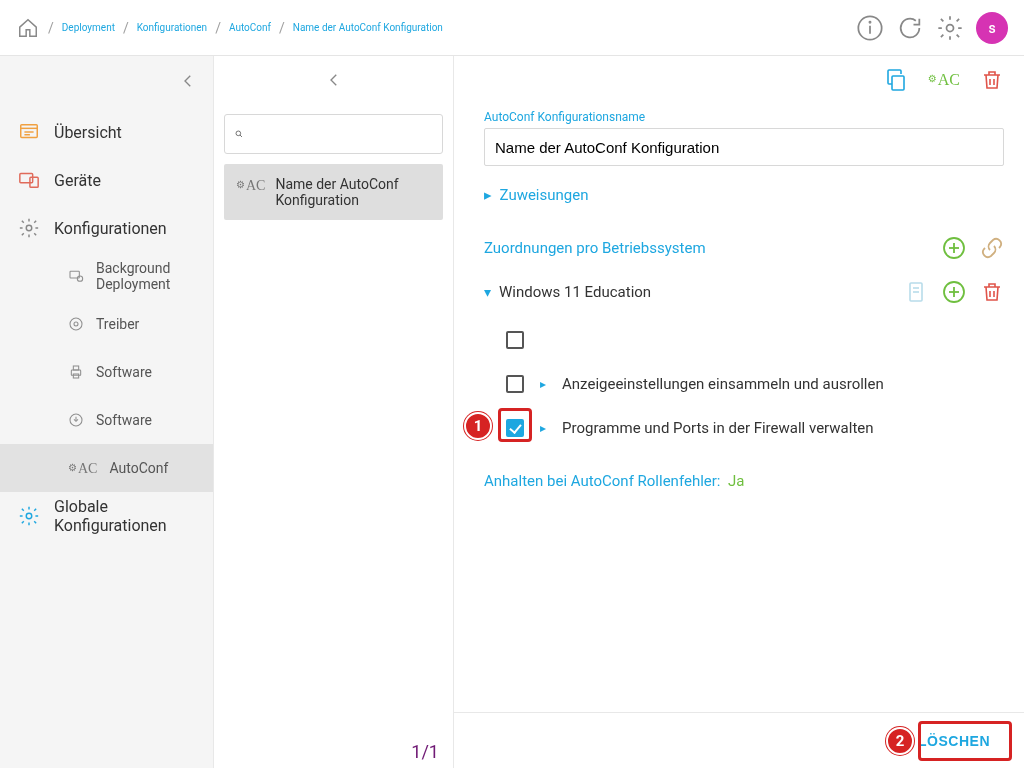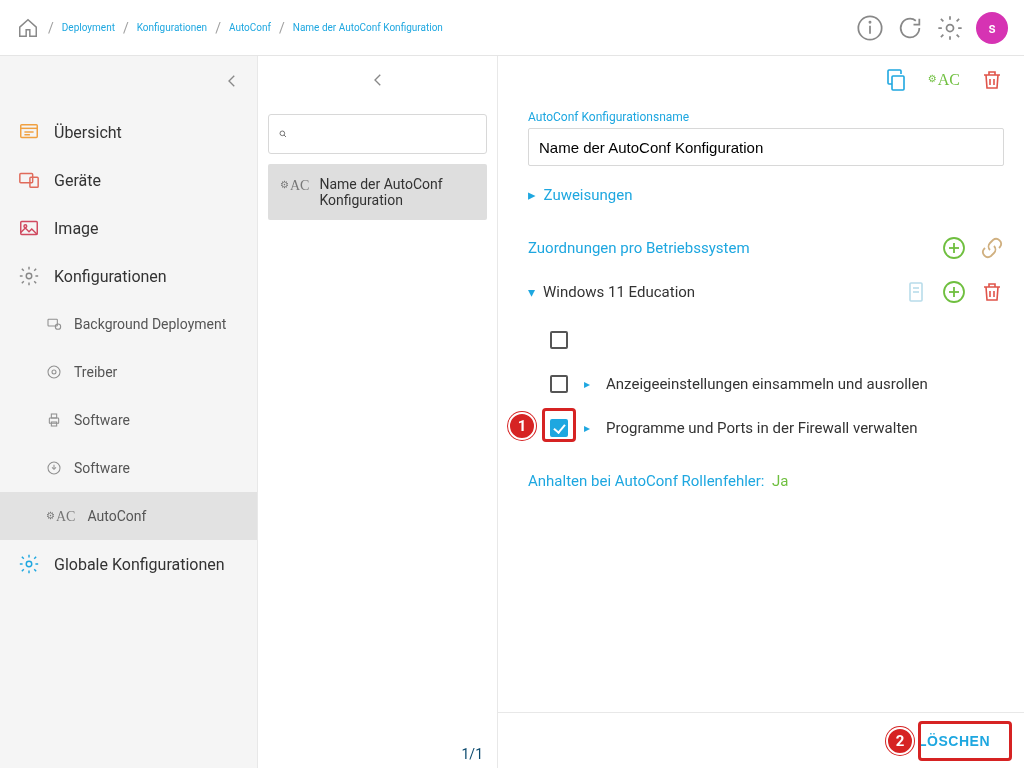--- a/index.html
+++ b/index.html
@@ -12,40 +12,40 @@
   .breadcrumb .sep { color: #a0a0a0; }
   .home-icon { width: 24px; height: 24px; display: inline-flex; align-items: center; justify-content: center; }
   .topbar-actions { display: flex; align-items: center; gap: 12px; }
   .top-icon { width: 28px; height: 28px; stroke: #888; stroke-width: 1.5; fill: none; cursor: pointer; }
   .avatar { width: 32px; height: 32px; border-radius: 50%; background: #d633b3; color: #fff; display: flex; align-items: center; justify-content: center; font-weight: 500; cursor: pointer; }
 
   
   .body { display: flex; height: calc(768px - 56px); }
 
   
-  .sidebar { width: 258px; background: #f5f5f5; border-right: 1px solid #e8e8e8; position: relative; }
+  .sidebar { width: 214px; background: #f5f5f5; border-right: 1px solid #e8e8e8; position: relative; }
   .sidebar-collapse { position: absolute; top: 16px; right: 16px; cursor: pointer; }
   .side-item { display: flex; align-items: center; gap: 14px; height: 48px; padding: 0 18px; cursor: pointer; font-size: 16px; color: #333; }
-  .side-sub { display: flex; align-items: center; gap: 12px; height: 48px; padding-left: 46px; cursor: pointer; font-size: 14px; color: #555; }
+  .side-sub { display: flex; align-items: center; gap: 12px; height: 48px; padding-left: 68px; cursor: pointer; font-size: 14px; color: #555; }
   .side-sub.active { background: #e2e2e2; }
   .side-ic { width: 22px; height: 22px; flex-shrink: 0; }
   .side-ic-sm { width: 16px; height: 16px; flex-shrink: 0; opacity: 0.7; }
   .sidebar-items { padding-top: 52px; }
 
   
   .midcol { width: 240px; border-right: 1px solid #e8e8e8; display: flex; flex-direction: column; position: relative; }
   .midcol-back { height: 48px; display: flex; align-items: center; justify-content: center; }
   .search-wrap { padding: 10px; }
   .search-box { width: 100%; height: 40px; border: 1px solid #d8d8d8; border-radius: 3px; padding: 0 10px; display: flex; align-items: center; gap: 8px; }
   .search-box input { border: none; outline: none; flex: 1; font-size: 14px; background: transparent; }
   .list-block { padding: 0 10px; }
   .list-item { background: #dedede; padding: 12px 12px; border-radius: 2px; display: flex; gap: 10px; align-items: flex-start; cursor: pointer; }
   .ac-mark { font-family: Georgia, serif; font-size: 14px; color: #777; flex-shrink: 0; margin-top: 2px; }
   .ac-mark::before { content: "⚙"; font-size: 10px; margin-right: 1px; vertical-align: 2px; }
-  .pager { position: absolute; bottom: 6px; right: 14px; font-size: 14px; color: #0c4a6e; }
+  .pager { position: absolute; bottom: 6px; right: 14px; font-size: 18px; color: #701a75; }
 
   
   .detail { flex: 1; display: flex; flex-direction: column; }
   .detail-toolbar { height: 48px; border-bottom: none; display: flex; align-items: center; justify-content: flex-end; gap: 20px; padding: 0 20px; }
   .tool-ic { width: 24px; height: 24px; cursor: pointer; }
   .tool-copy { stroke: #1ea7e0; }
   .tool-ac { color: #6fbf3f; font-family: Georgia, serif; font-size: 16px; cursor: pointer; }
   .tool-ac::before { content: "⚙"; font-size: 10px; margin-right: 1px; vertical-align: 3px; color: #6fbf3f; }
   .tool-trash { stroke: #e0544a; }
 
@@ -140,28 +140,20 @@
         <span>Übersicht</span>
       </div>
       <div class="side-item">
         <svg class="side-ic" viewBox="0 0 24 24" fill="none" stroke="#e06a5a" stroke-width="1.6">
             <rect x="2" y="5" width="14" height="10" rx="1"></rect>
             <rect x="13" y="9" width="9" height="11" rx="1"></rect>
           </svg>
         <span>Geräte</span>
       </div>
       <div class="side-item">
-        <svg class="side-ic" viewBox="0 0 24 24" fill="none" stroke="#d04a60" stroke-width="1.6">
-            <rect x="3" y="5" width="18" height="14" rx="1"></rect>
-            <circle cx="8" cy="10" r="1.5"></circle>
-            <path d="M3 17l5-5 4 4 3-3 6 6"></path>
-          </svg>
-        <span>Image</span>
-      </div>
-      <div class="side-item">
         <svg class="side-ic" viewBox="0 0 24 24" fill="none" stroke="#888" stroke-width="1.6">
             <circle cx="12" cy="12" r="3"></circle>
             <path d="M12 2v3M12 19v3M4.2 4.2l2.1 2.1M17.7 17.7l2.1 2.1M2 12h3M19 12h3M4.2 19.8l2.1-2.1M17.7 6.3l2.1-2.1"></path>
           </svg>
         <span>Konfigurationen</span>
       </div>
 
       <div class="side-sub">
         <svg class="side-ic-sm" viewBox="0 0 24 24" fill="none" stroke="#666" stroke-width="1.6">
             <rect x="3" y="5" width="14" height="10" rx="1"></rect>

